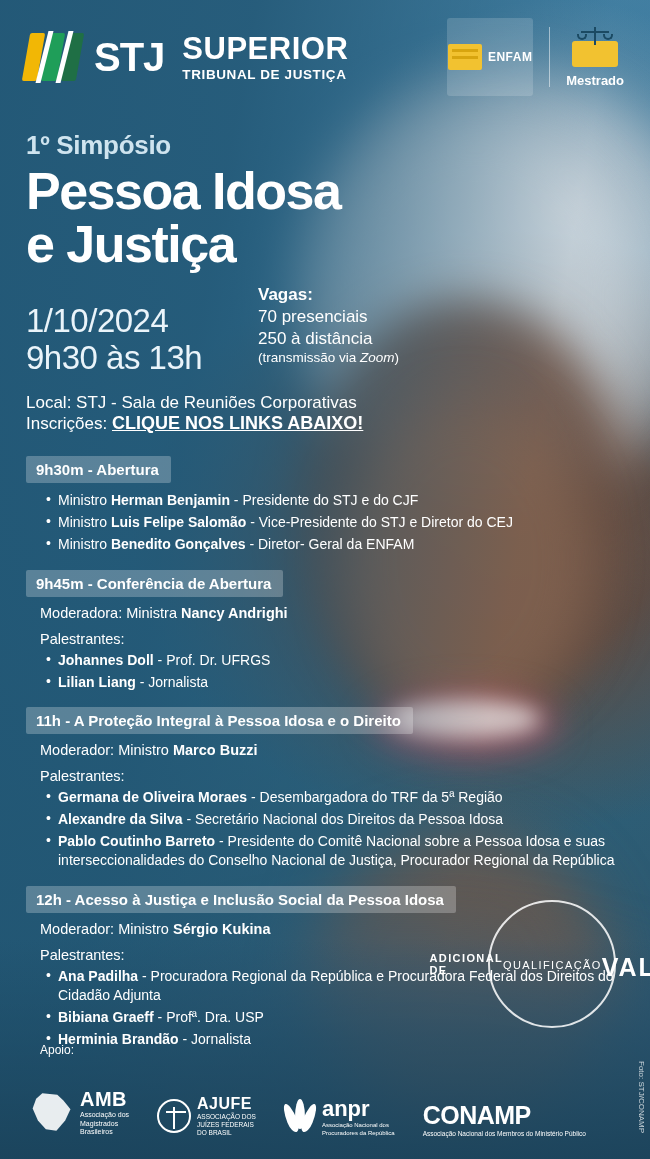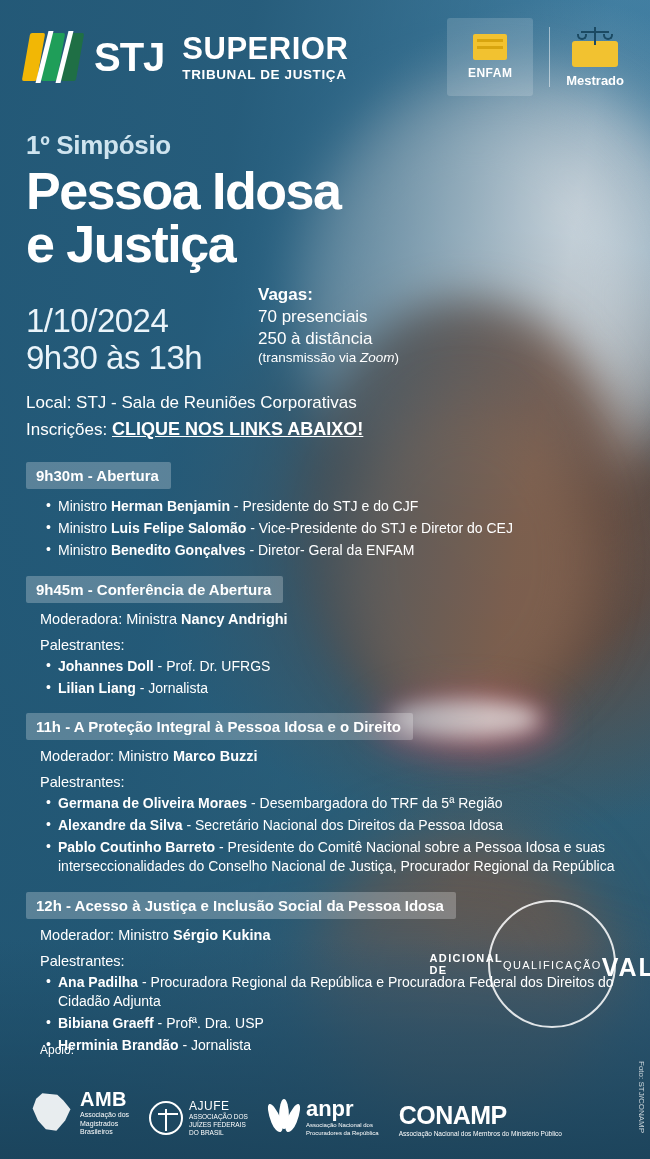--- a/index.html
+++ b/index.html
@@ -47,21 +47,21 @@
   .stj-mark .b3 { left: 39px; width: 15px; background: #1f6f45; transform: skewX(-10deg); }
   .stj-mark .slash { position: absolute; left: 16px; top: -2px; width: 5px; height: 52px; background: #ffffff; transform: skewX(-14deg); }
   .stj-mark .slash2 { position: absolute; left: 36px; top: -2px; width: 5px; height: 52px; background: #ffffff; transform: skewX(-14deg); }
   .stj-text { font-weight: bold; color: #fff; font-size: 40px; letter-spacing: -1px; line-height: 1; }
   .stj-right { margin-left: 8px; }
   .stj-sup { color: #fff; font-size: 31px; font-weight: bold; letter-spacing: 0.5px; line-height: 1; }
   .stj-sub { color: #fff; font-size: 13.5px; font-weight: bold; letter-spacing: 0.6px; margin-top: 3px; }
 
   .header-right { margin-left: auto; display: flex; align-items: center; gap: 0; }
   .enfam-box { width: 86px; height: 78px; background: rgba(255,255,255,0.16); border-radius: 3px;
-               display: flex; flex-direction: column; align-items: center; justify-content: center; gap: 6px; }
+               display: flex; flex-direction: row; align-items: center; justify-content: center; gap: 6px; }
   .enfam-icon { width: 34px; height: 26px; position: relative; }
   .enfam-icon .bk { position:absolute; inset:0; background:#f2c230; border-radius:2px; }
   .enfam-icon .pg { position:absolute; left:4px; right:4px; top:5px; height:3px; background:#d8a50f; }
   .enfam-icon .pg2 { position:absolute; left:4px; right:4px; top:12px; height:3px; background:#d8a50f; }
   .enfam-label { color:#fff; font-size: 12px; font-weight: bold; letter-spacing: 0.5px; }
   .divider-v { width: 1px; height: 60px; background: rgba(255,255,255,0.5); margin: 0 16px; }
   .mestrado-box { display: flex; flex-direction: column; align-items: center; gap: 6px; }
   .mestrado-icon { width: 46px; height: 40px; position: relative; }
   .mestrado-icon .cover { position:absolute; left:0; right:0; bottom:0; height:26px; background:#f2c230; border-radius:3px; }
   .mestrado-icon .scale { position:absolute; left: 50%; top: 0; width:2px; height:18px; background:#1b4a63; transform: translateX(-50%); }
@@ -78,21 +78,21 @@
   .date { color: #eaf4fa; font-size: 33px; font-weight: 500; line-height: 1.12; margin-top: 18px; letter-spacing: -0.5px; }
   .info-row { display: flex; margin-top: 14px; }
   .vagas { margin-left: 17px; color: #ffffff; }
   .vagas .v-title { font-size: 17px; font-weight: bold; }
   .vagas .v-line { font-size: 17px; margin-top: 2px; }
   .vagas .v-small { font-size: 13.5px; margin-top: 1px; }
   .vagas .v-small i { font-style: italic; }
   .date-wrap { width: 215px; }
 
   .local { color: #ffffff; font-size: 17px; margin-top: 16px; }
-  .insc { color: #ffffff; font-size: 17px; margin-top: 6px; }
+  .insc { color: #ffffff; font-size: 17px; }
   .insc b { font-weight: bold; text-decoration: underline; font-size: 18px; }
 
   
   .agenda { margin-top: 22px; }
   .sess-head { display: inline-block; background: rgba(255,255,255,0.25); color: #ffffff;
                font-weight: bold; font-size: 15px; padding: 5px 12px 5px 10px; border-radius: 2px; }
   .sess-body { margin: 8px 0 0 6px; }
   .moder { color: #ffffff; font-size: 14.5px; margin: 0 0 0 8px; }
   .moder b { font-weight: bold; }
   .pal-label { color: #ffffff; font-size: 14.5px; margin: 10px 0 4px 8px; }
@@ -107,30 +107,30 @@
           border: 2px solid rgba(255,255,255,0.85); border-radius: 50%;
           display: flex; flex-direction: row; align-items: center; justify-content: center;
           color: #fff; z-index: 6; }
   .seal .s1 { font-size: 11px; letter-spacing: 1.4px; font-weight: bold; }
   .seal .s2 { font-size: 11px; letter-spacing: 1.4px; font-weight: normal; margin-top: 2px; }
   .seal .s3 { font-size: 25px; letter-spacing: 2px; font-weight: bold; margin-top: 6px; }
 
   
   .footer { position: absolute; left: 0; right: 0; bottom: 0; height: 120px; z-index: 6; padding: 0 26px; }
   .apoio { color: #ffffff; font-size: 12px; position: absolute; left: 40px; top: 4px; }
-  .logos { display: flex; align-items: flex-end; gap: 20px; position: absolute; left: 30px; right: 20px; bottom: 22px; }
+  .logos { display: flex; align-items: flex-end; gap: 28px; position: absolute; left: 30px; right: 20px; bottom: 22px; }
   .logo { display: flex; align-items: center; gap: 6px; color: #fff; }
   .amb-map { width: 44px; height: 40px; background: rgba(255,255,255,0.9);
              clip-path: polygon(28% 2%, 62% 6%, 76% 20%, 92% 42%, 80% 70%, 60% 96%, 36% 92%, 18% 70%, 6% 40%, 14% 16%); }
   .amb-txt .big { font-size: 20px; font-weight: bold; letter-spacing: 0.5px; }
   .amb-txt .small { font-size: 7px; line-height: 1.25; }
   .ajufe-ico { width: 34px; height: 34px; border: 2px solid #fff; border-radius: 50%; position: relative; }
   .ajufe-ico:before { content:""; position:absolute; left: 50%; top: 6px; width: 2px; height: 22px; background:#fff; transform: translateX(-50%); }
   .ajufe-ico:after { content:""; position:absolute; left: 7px; top: 10px; width: 20px; height: 2px; background:#fff; }
-  .ajufe-txt .big { font-size: 12px; font-weight: normal; letter-spacing: 0.5px; }
+  .ajufe-txt .big { font-size: 16px; font-weight: bold; letter-spacing: 0.5px; }
   .ajufe-txt .small { font-size: 6.5px; line-height: 1.25; }
   .anpr-ico { width: 32px; height: 36px; position: relative; }
   .anpr-ico .leaf { position:absolute; width: 10px; height: 30px; background:#fff; border-radius: 50% 50% 50% 50% / 60% 60% 40% 40%; }
   .anpr-ico .l1 { left: 2px; top: 4px; transform: rotate(-22deg); }
   .anpr-ico .l2 { left: 11px; top: 0px; }
   .anpr-ico .l3 { left: 20px; top: 4px; transform: rotate(22deg); }
   .anpr-txt .big { font-size: 22px; font-weight: bold; }
   .anpr-txt .small { font-size: 6px; line-height: 1.25; }
   .conamp .big { font-size: 25px; font-weight: bold; letter-spacing: -0.5px; }
   .conamp .small { font-size: 6.5px; }

